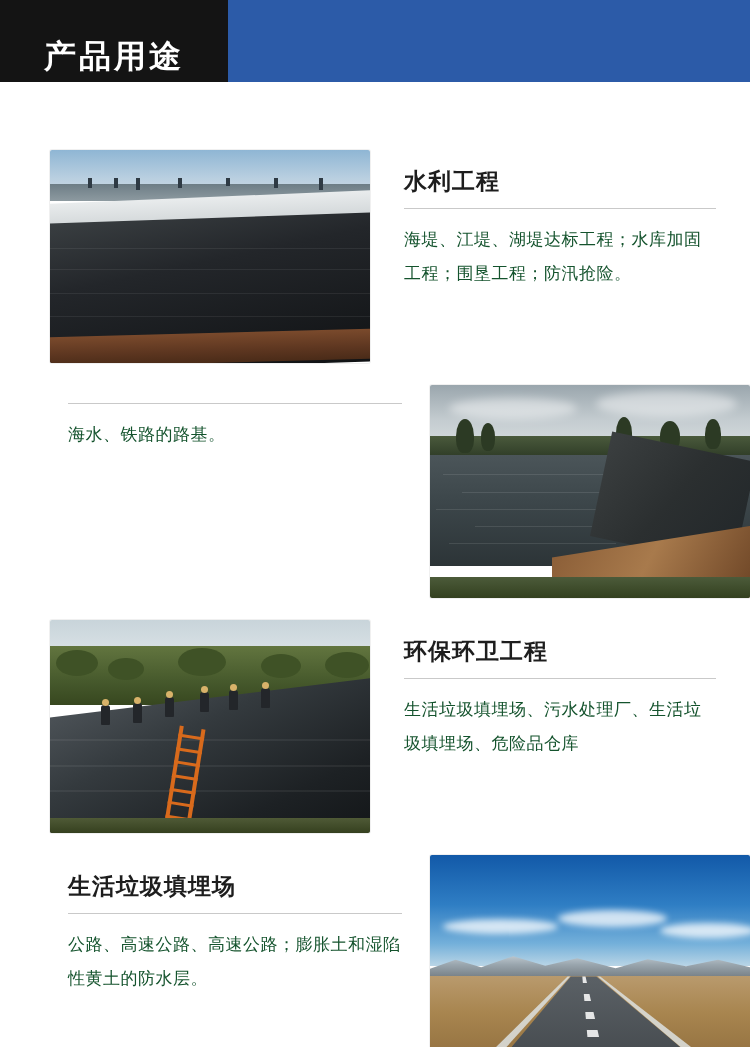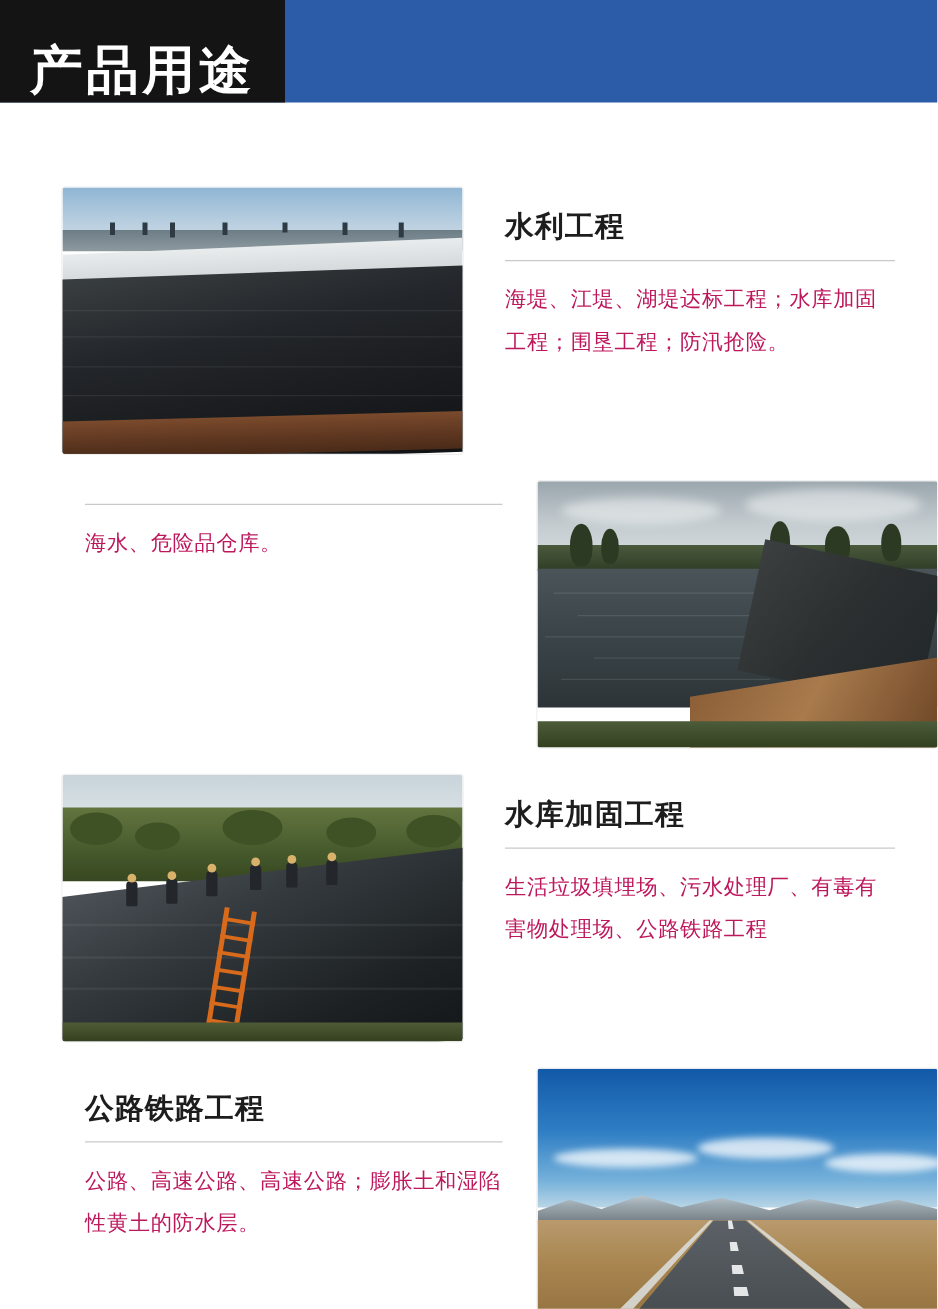--- a/index.html
+++ b/index.html
@@ -25,21 +25,21 @@
   }
   .header-black {
     width: 228px;
     background: #141414;
     display: flex;
     align-items: center;
     justify-content: center;
   }
   .header-cn {
     color: #ffffff;
-    font-size: 42px;
+    font-size: 32px;
     font-weight: bold;
     letter-spacing: 3px;
     line-height: 1;
     margin-top: 29px;
   }
   .header-en {
     flex: 1;
     display: flex;
     align-items: center;
     padding-left: 22px;
@@ -93,21 +93,21 @@
     padding-bottom: 12px;
   }
   .rule {
     height: 1px;
     background: #c9c9c9;
     width: 100%;
     margin-bottom: 14px;
   }
   .blk-body {
     font-size: 17px;
-    color: #be185d;
+    color: #14532d;
     line-height: 2.0;
     letter-spacing: 0.5px;
   }
 
   
   .ph {
     position: absolute;
     inset: 0;
   }
 
@@ -310,21 +310,21 @@
     <div class="text-block">
       <div class="blk-title">水利工程</div>
       <div class="rule"></div>
       <div class="blk-body">海堤、江堤、湖堤达标工程；水库加固工程；围垦工程；防汛抢险。</div>
     </div>
   </div>
 
   <div class="row img-right">
     <div class="text-block" style="padding-left:18px;padding-right:28px;">
       <div class="rule"></div>
-      <div class="blk-body">海水、危险品仓库。</div>
+      <div class="blk-body">海水、铁路的路基。</div>
     </div>
     <div class="photo photo-frame">
       <div class="ph">
         <div class="p2-sky"></div>
         <div class="p2-cloud" style="left:6%;top:6%;width:40%;height:10%"></div>
         <div class="p2-cloud" style="left:52%;top:3%;width:44%;height:12%"></div>
         <div class="p2-treeline"></div>
         <div class="p2-tree" style="left:8%;top:16%;width:18px;height:34px"></div>
         <div class="p2-tree" style="left:16%;top:18%;width:14px;height:28px"></div>
         <div class="p2-tree" style="left:58%;top:15%;width:16px;height:32px"></div>
@@ -371,29 +371,29 @@
           <div class="p3-lrung" style="top:36%"></div>
           <div class="p3-lrung" style="top:50%"></div>
           <div class="p3-lrung" style="top:64%"></div>
           <div class="p3-lrung" style="top:78%"></div>
           <div class="p3-lrung" style="top:92%"></div>
         </div>
         <div class="p3-ground"></div>
       </div>
     </div>
     <div class="text-block">
-      <div class="blk-title">水库加固工程</div>
+      <div class="blk-title">环保环卫工程</div>
       <div class="rule"></div>
-      <div class="blk-body">生活垃圾填埋场、污水处理厂、有毒有害物处理场、公路铁路工程</div>
+      <div class="blk-body">生活垃圾填埋场、污水处理厂、生活垃圾填埋场、危险品仓库</div>
     </div>
   </div>
 
   <div class="row img-right">
     <div class="text-block" style="padding-left:18px;padding-right:28px;">
-      <div class="blk-title">公路铁路工程</div>
+      <div class="blk-title">生活垃圾填埋场</div>
       <div class="rule"></div>
       <div class="blk-body">公路、高速公路、高速公路；膨胀土和湿陷性黄土的防水层。</div>
     </div>
     <div class="photo photo-frame">
       <div class="ph">
         <div class="p4-sky"></div>
         <div class="p4-cloud" style="left:4%;top:30%;width:36%;height:7%"></div>
         <div class="p4-cloud" style="left:40%;top:26%;width:34%;height:8%"></div>
         <div class="p4-cloud" style="left:72%;top:32%;width:30%;height:7%"></div>
         <div class="p4-mtnband"></div>

